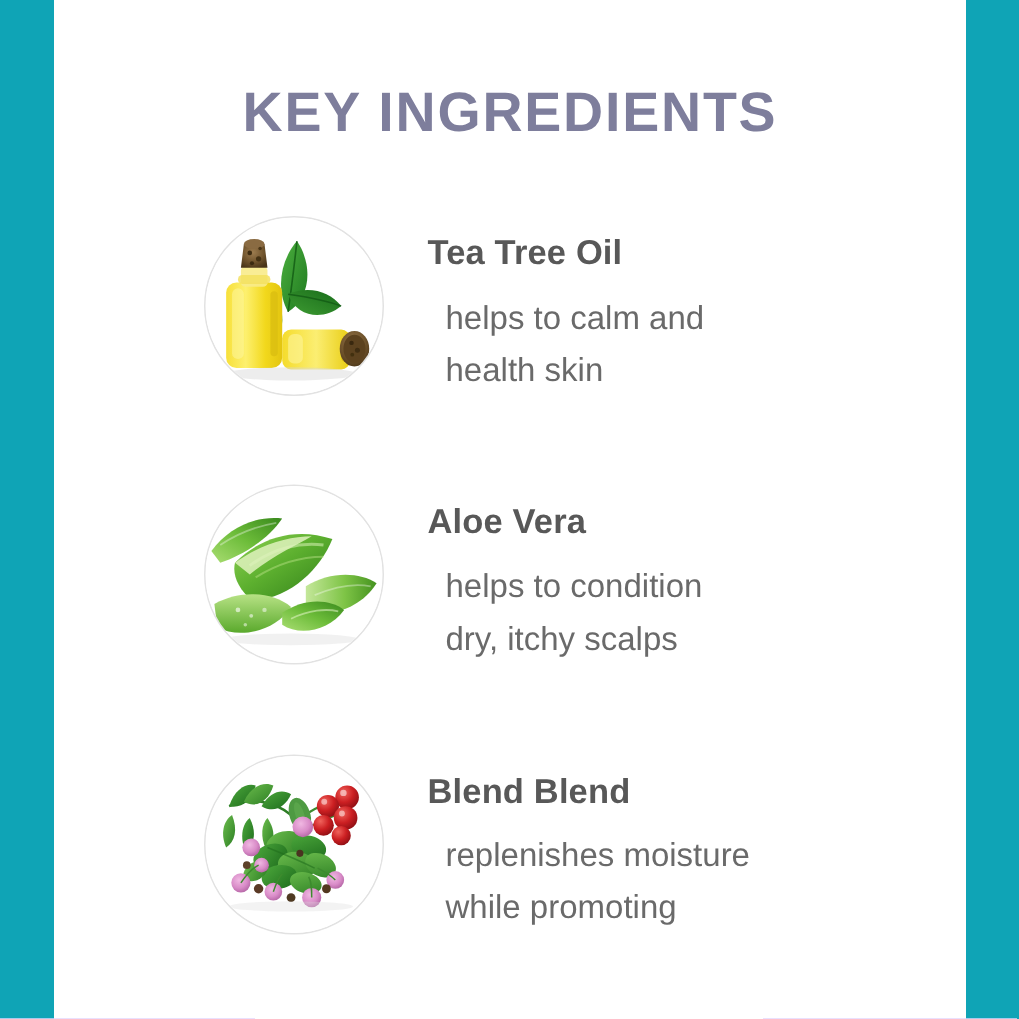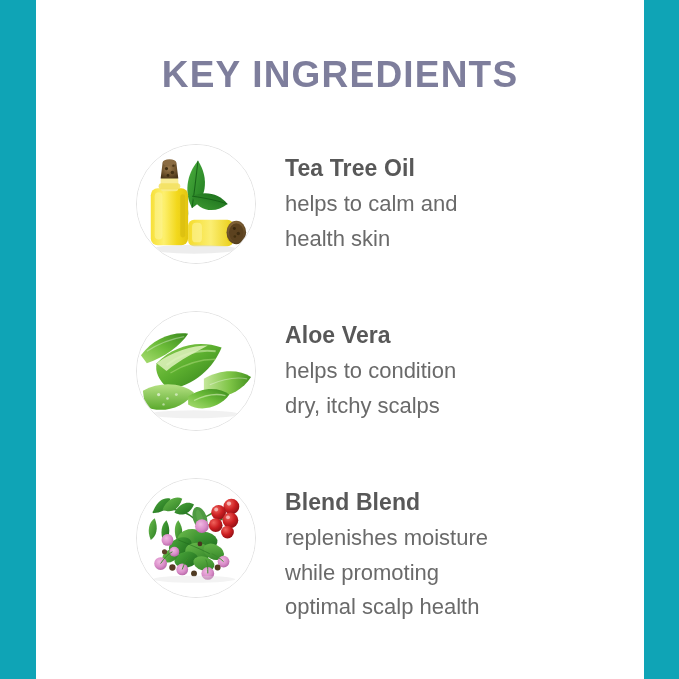--- a/index.html
+++ b/index.html
@@ -100,21 +100,21 @@
     line-height: 1.25;
     letter-spacing: 0.1px;
     margin: 0 0 4px 0;
     font-family: "Liberation Sans", sans-serif;
   }
   .ing-desc {
     font-size: 22px;
     font-weight: 300;
     color: #6a6a6a;
     line-height: 1.58;
-    margin: 0;
+    margin: 12px;
     max-width: 300px;
     font-family: "Liberation Sans", sans-serif;
   }
   .ing-desc .ln { display: block; white-space: nowrap; }
 </style>
 </head>
 <body>
 
 <div class="poster">
 
@@ -349,20 +349,19 @@
             </g>
 
             <ellipse cx="58" cy="102" rx="42" ry="3.5" fill="#dedede" opacity="0.35"></ellipse>
           </svg>
         </div>
         <div class="ing-text">
           <div class="ing-name">Blend Blend</div>
           <div class="ing-desc">
             <span class="ln">replenishes moisture</span>
             <span class="ln">while promoting</span>
-            <span class="ln">optimal scalp health</span>
           </div>
         </div>
       </div>
 
     </div>
   </div>
 </div>
 
 </body></html>

